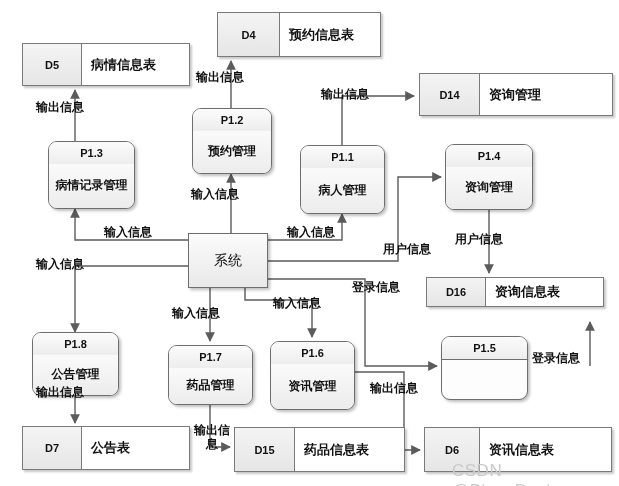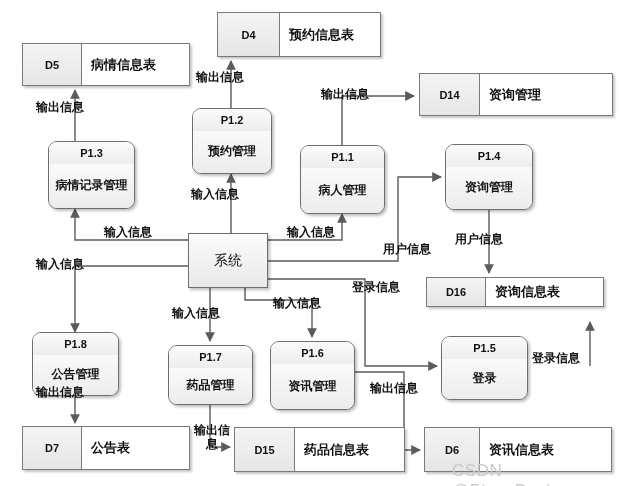--- a/index.html
+++ b/index.html
@@ -164,21 +164,20 @@
     <div class="pbody">药品管理</div>
   </div>
 
   <div class="proc" style="left:270px;top:341px;width:85px;height:69px;">
     <div class="phead">P1.6</div>
     <div class="pbody">资讯管理</div>
   </div>
 
   <div class="proc" style="left:441px;top:336px;width:87px;height:64px;">
     <div class="phead">P1.5</div>
-    <div class="pbody">登录</div>
   </div>
 
   <div class="ent" style="left:188px;top:233px;width:80px;height:55px;">系统</div>
 
   <div class="lbl" style="left:36px;top:101px;">输出信息</div>
 
   <div class="lbl" style="left:196px;top:71px;">输出信息</div>
 
   <div class="lbl" style="left:321px;top:88px;">输出信息</div>
 

